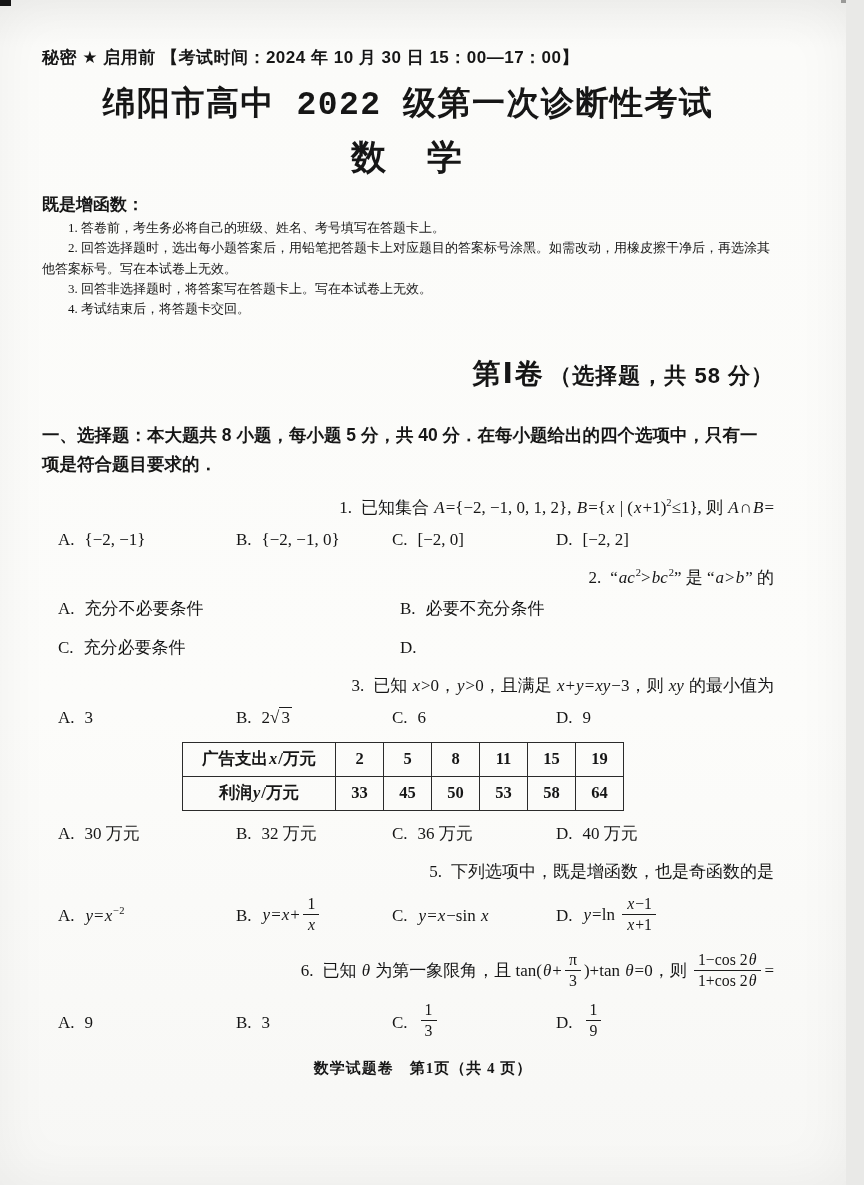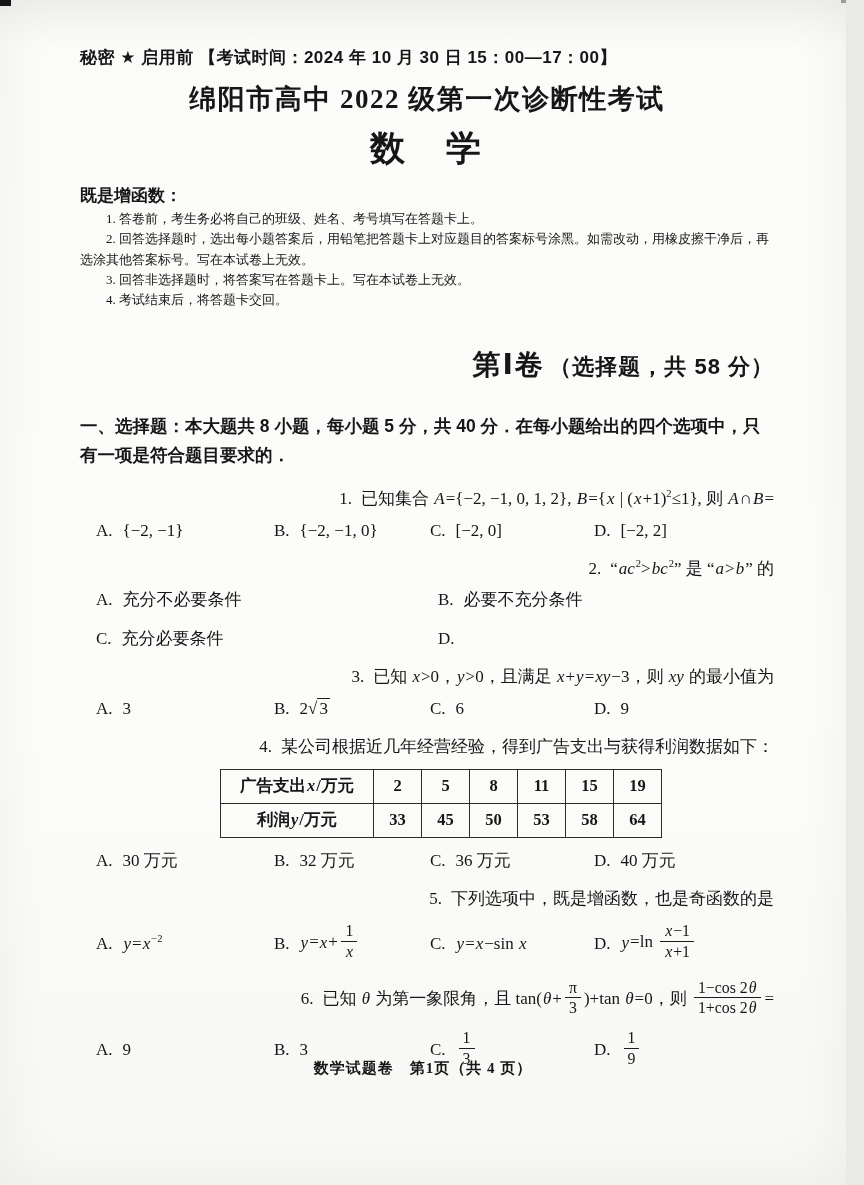--- a/index.html
+++ b/index.html
@@ -1,38 +1,38 @@
 <!DOCTYPE html>
 <html><head>
 <meta charset="utf-8">
 <style>
   html,body{margin:0;padding:0;background:#e9e9e7;}
   .page{
     position:relative;
     width:846px;height:1185px;
     box-sizing:border-box;
-    padding:46px 72px 0 80px;
+    padding:46px 72px 0 42px;
     background:linear-gradient(180deg,#f3f3f1 0%,#fbfbf9 4%,#fcfcfa 60%,#f7f7f5 100%);
     box-shadow:inset 0 0 55px rgba(0,0,0,0.05);
     color:#161616;
     font-family:"Liberation Serif","DejaVu Serif",serif;
     overflow:hidden;
   }
   .speck{position:absolute;top:0;left:0;width:11px;height:6px;background:#151515;}
   .speck2{position:absolute;top:0;right:0;width:5px;height:3px;background:#9a9a98;}
 
   .header-line{
     margin:0 0 12px 0;
     font-family:"Liberation Sans","DejaVu Sans",sans-serif;
     font-weight:bold;font-size:17px;letter-spacing:0.5px;
   }
   .title{
     margin:4px 0 0 0;text-align:center;
-    font-family:Liberation Serif, serif;
-    font-weight:bold;font-size:27px;letter-spacing:1.5px;
+    font-family:Liberation Mono, monospace;
+    font-weight:bold;font-size:33px;letter-spacing:1.5px;
   }
   .subject{
     margin:8px 0 12px 0;text-align:center;
     font-family:"Liberation Sans","DejaVu Sans",sans-serif;
     font-weight:bold;font-size:35px;letter-spacing:3px;
   }
   .notice-head{
     margin:6px 0 2px 0;
     font-family:"Liberation Sans","DejaVu Sans",sans-serif;
     font-weight:bold;font-size:17px;
@@ -176,21 +176,20 @@
           <span>6</span>
         </span>
       <span class="opt c4">
           <span class="olabel">D.</span>
           <span>9</span>
         </span>
     </div>
   </div>
 
   <div class="q">
-    <p class="stem"><span class="qnum">4.</span><span>某公司根据近几年经营经验，得到广告支出与获得利润数据如下：</span></p>
     <table class="data">
       <tbody>
           <tr>
         <td class="lab">广告支出<span class="var">x</span>/万元</td>
         <td class="val">2</td>
         <td class="val">5</td>
         <td class="val">8</td>
         <td class="val">11</td>
         <td class="val">15</td>
         <td class="val">19</td>

